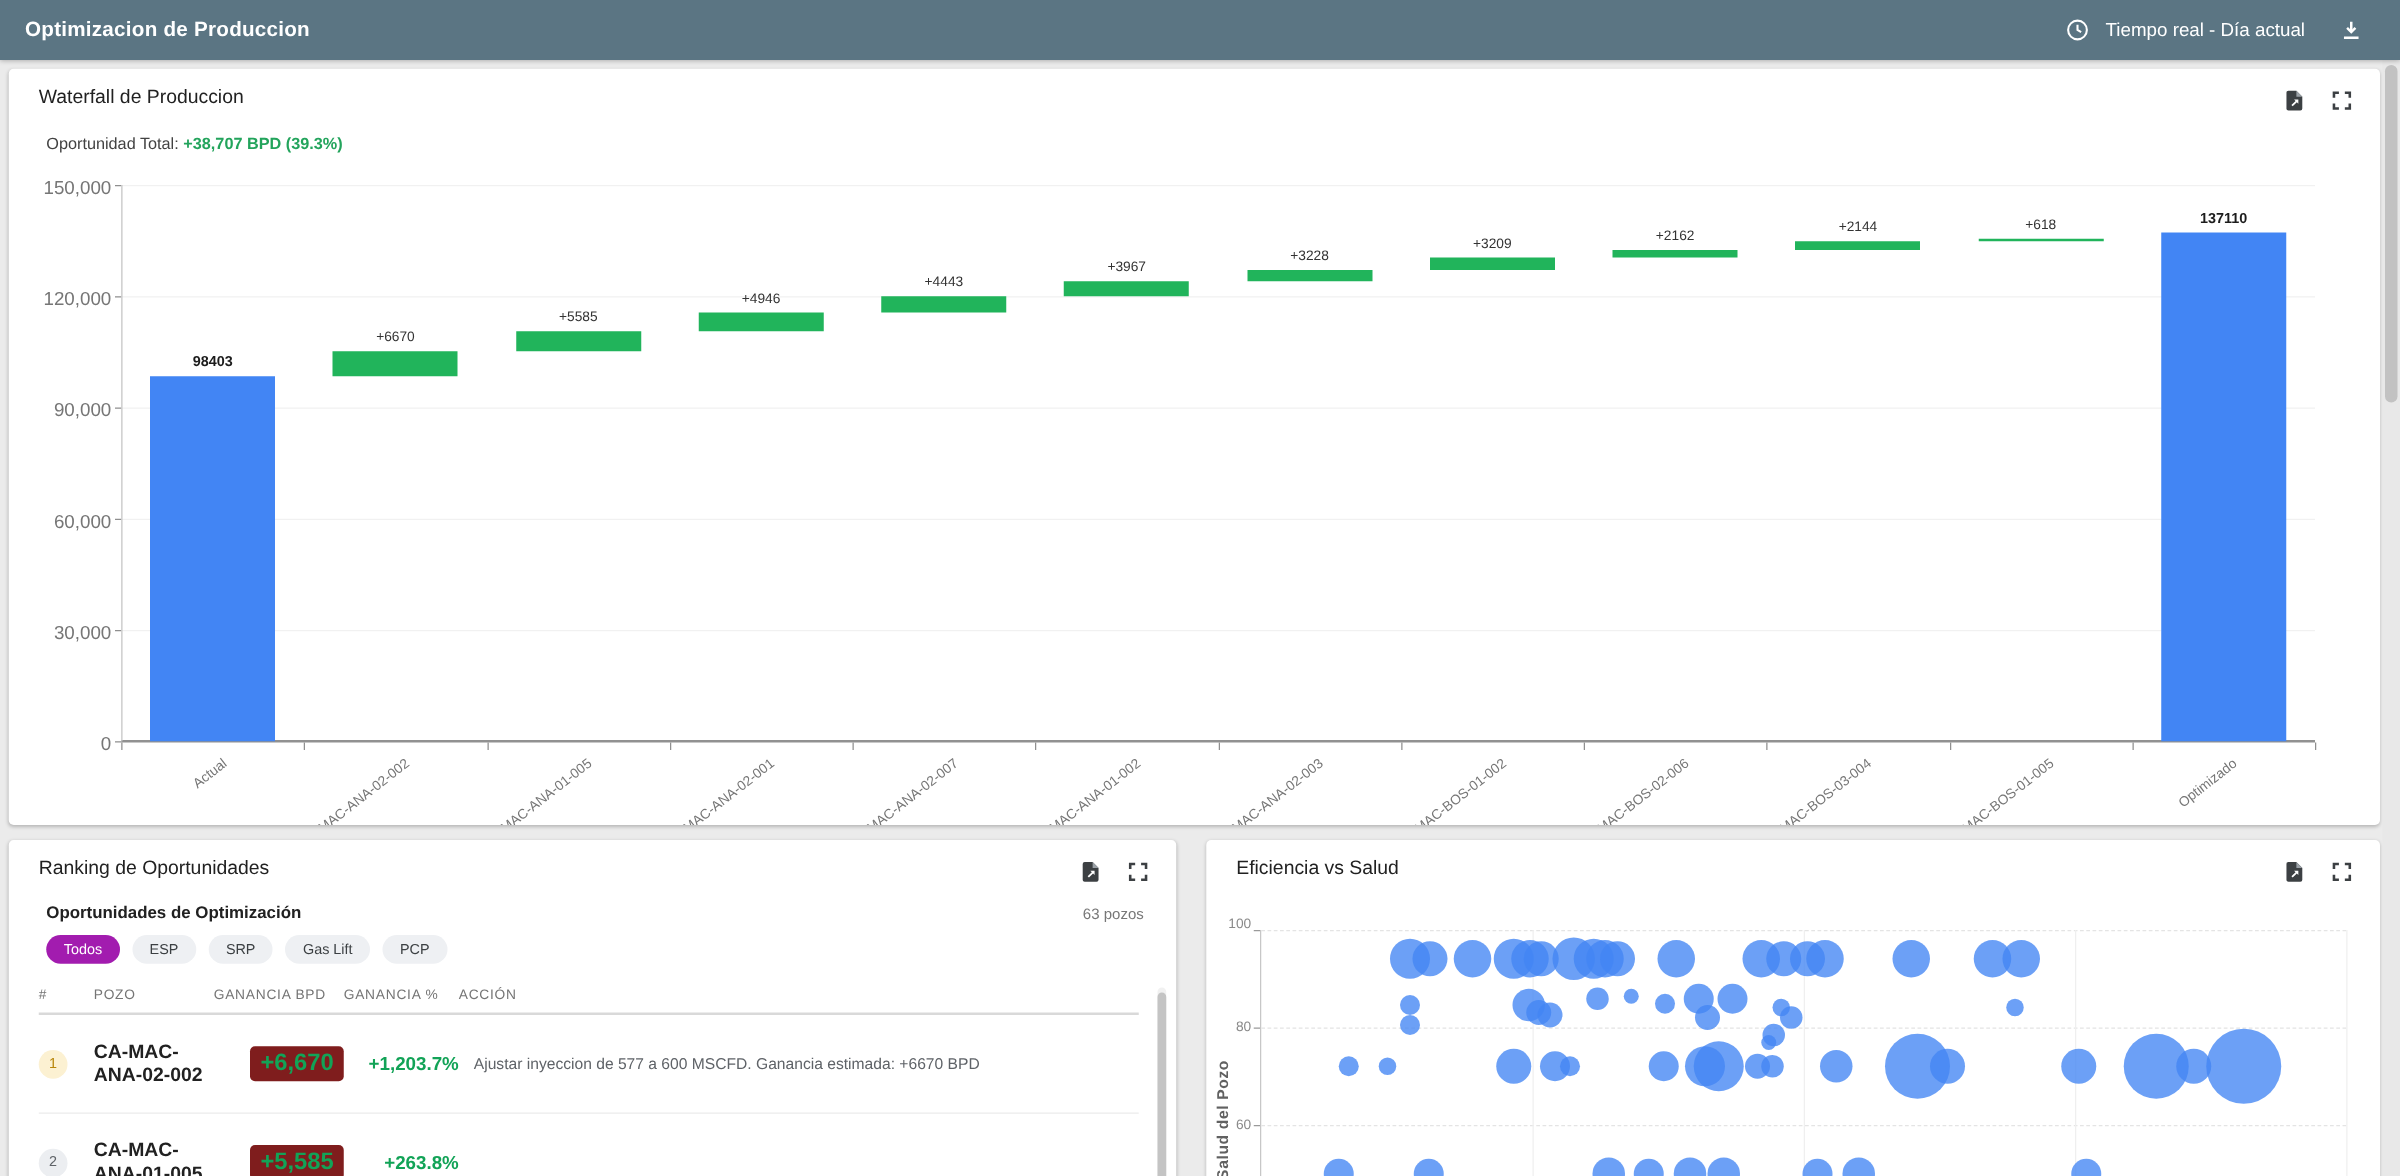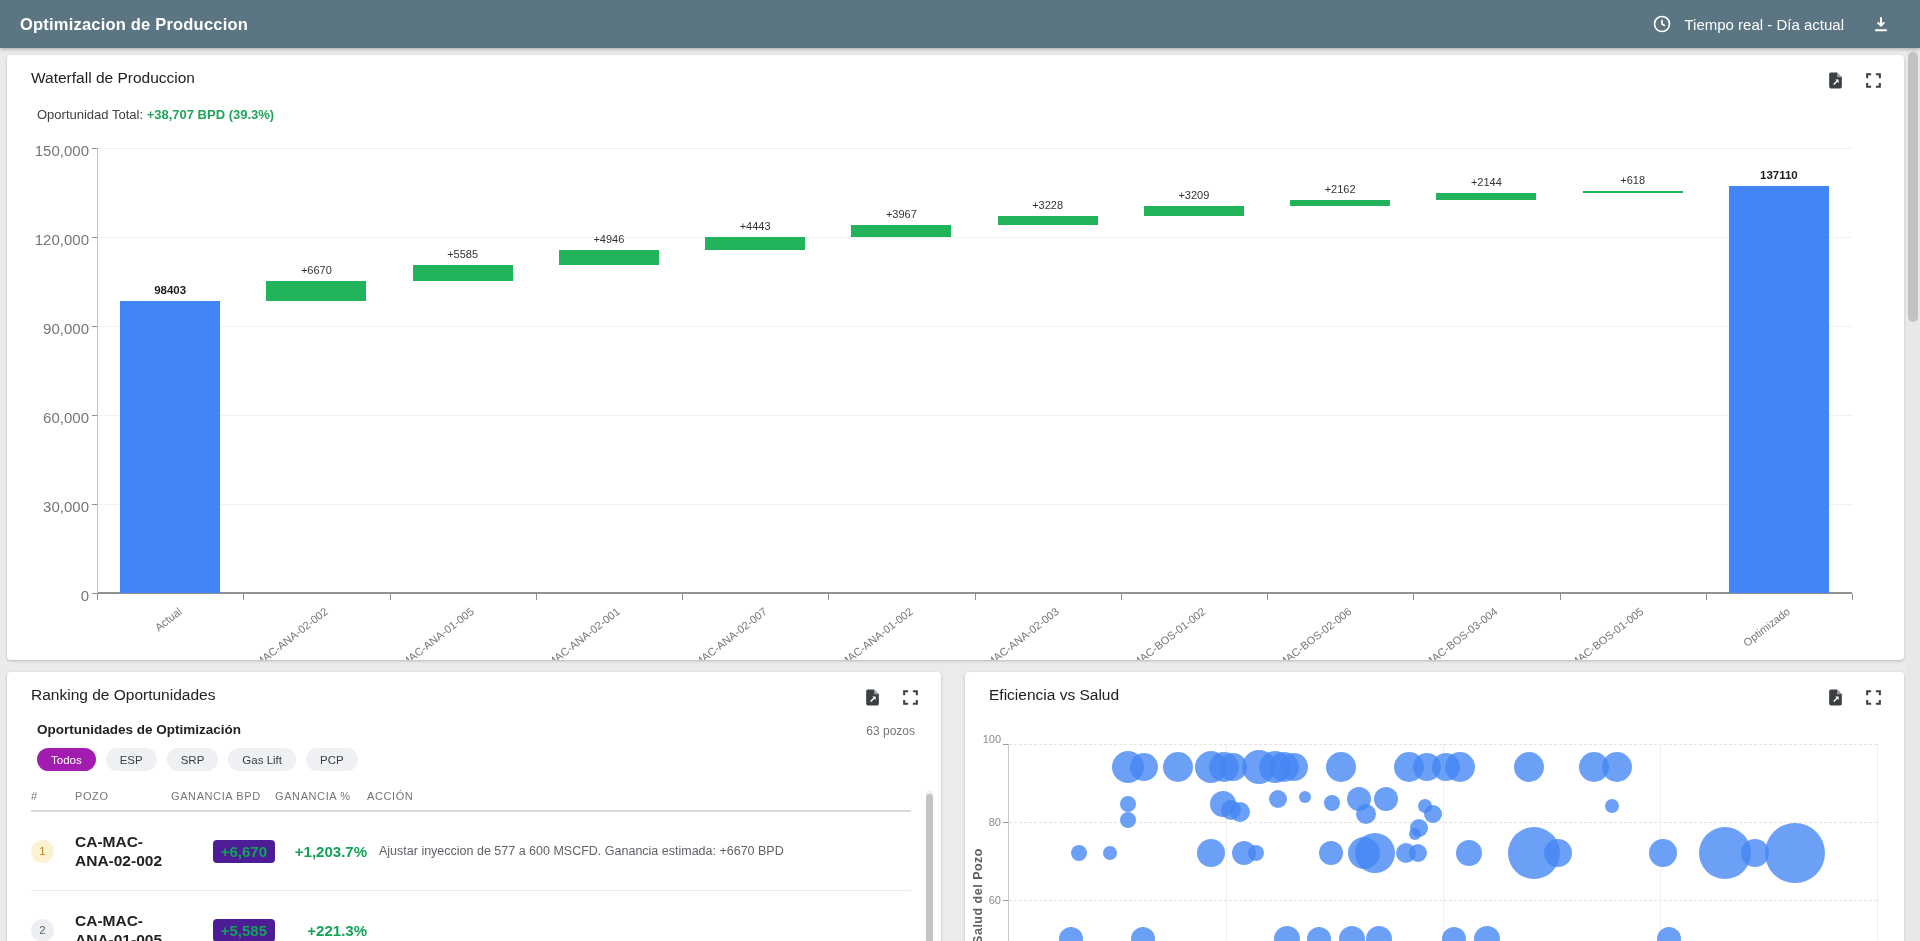--- a/index.html
+++ b/index.html
@@ -58,21 +58,21 @@
   .rk-head{display:grid;grid-template-columns:44px 96px 104px 92px 1fr;
     font-size:11px;color:#757575;letter-spacing:.6px;padding:6px 0 8px 0;}
   .rk-sep{height:2px;background:#d9d9d9;}
   .rk-row{display:grid;grid-template-columns:44px 96px 104px 92px 1fr;align-items:center;
     border-bottom:1px solid #ececec;padding:10px 0;min-height:58px;cursor:pointer;}
   .badge{width:23px;height:23px;border-radius:50%;font-size:11.5px;display:flex;
     align-items:center;justify-content:center;}
   .badge.gold{background:#fcf1d2;color:#b8860b;}
   .badge.silver{background:#eceef1;color:#5f6368;}
   .pozo{font-size:15.5px;font-weight:600;color:#212121;line-height:19px;width:88px;word-wrap:break-word;}
-  .gain{justify-self:end;background:#4c1d95;color:#12a357;font-size:15px;font-weight:bold;
+  .gain{justify-self:end;background:#7f1d1d;color:#12a357;font-size:19px;font-weight:bold;
     padding:3px 8px;border-radius:4px;}
   .pct{justify-self:end;color:#12a357;font-size:15px;font-weight:bold;}
   .accion{font-size:12.5px;color:#5f6368;padding-left:12px;}
   .rk-scroll-track{position:absolute;right:8px;top:118px;width:7px;height:420px;background:#f1f1f1;border-radius:4px;}
   .rk-scroll-thumb{position:absolute;right:8px;top:122px;width:7px;height:150px;background:#c4c4c4;border-radius:4px;cursor:pointer;}
   
   #bb-chart{position:absolute;left:0;top:0;width:939px;height:600px;}
   #bb-plot{position:absolute;left:44px;top:72px;width:868px;height:500px;}
   .bb-axis{position:absolute;left:43px;top:72px;width:1px;height:500px;background:#c7c7c7;}
   .bb-grid-h{position:absolute;left:0;width:100%;border-top:1px dashed #e4e4e4;height:0;}
@@ -252,21 +252,21 @@
           <div class="gain">+6,670</div>
           <div class="pct">+1,203.7%</div>
           <div class="accion">Ajustar inyeccion de 577 a 600 MSCFD. Ganancia estimada: +6670 BPD</div>
         </div>
         <div class="rk-row">
           <div>
             <div class="badge silver">2</div>
           </div>
           <div class="pozo">CA-MAC-ANA-01-005</div>
           <div class="gain">+5,585</div>
-          <div class="pct">+221.3%</div>
+          <div class="pct">+263.8%</div>
         </div>
       </div>
   </div>
   <div class="rk-scroll-track"></div>
   <div class="rk-scroll-thumb"></div>
 </div>
 
 <div class="card" id="efficiency-card">
   <div class="card-title">Eficiencia vs Salud</div>
   <div class="card-icons">

